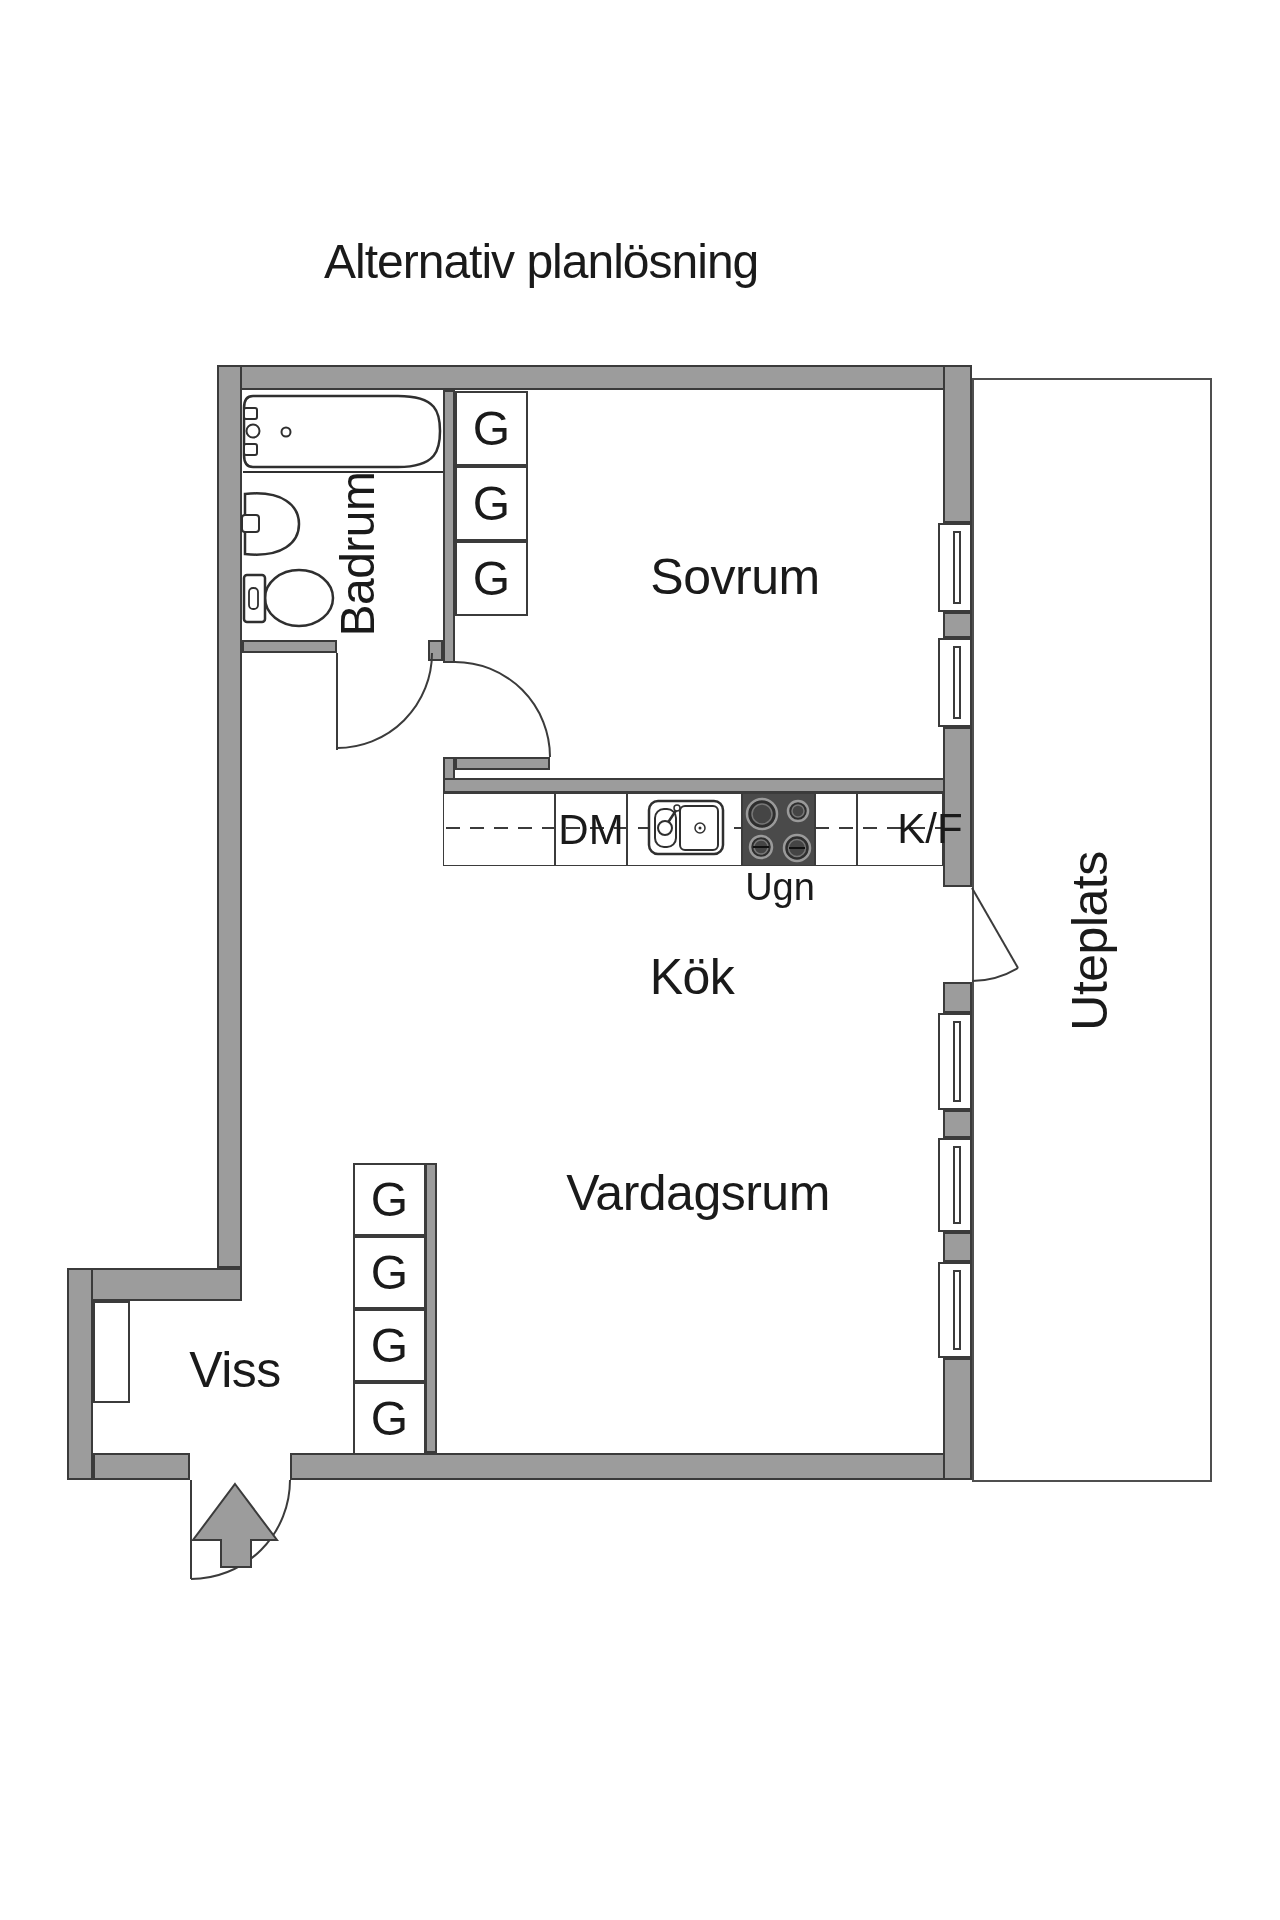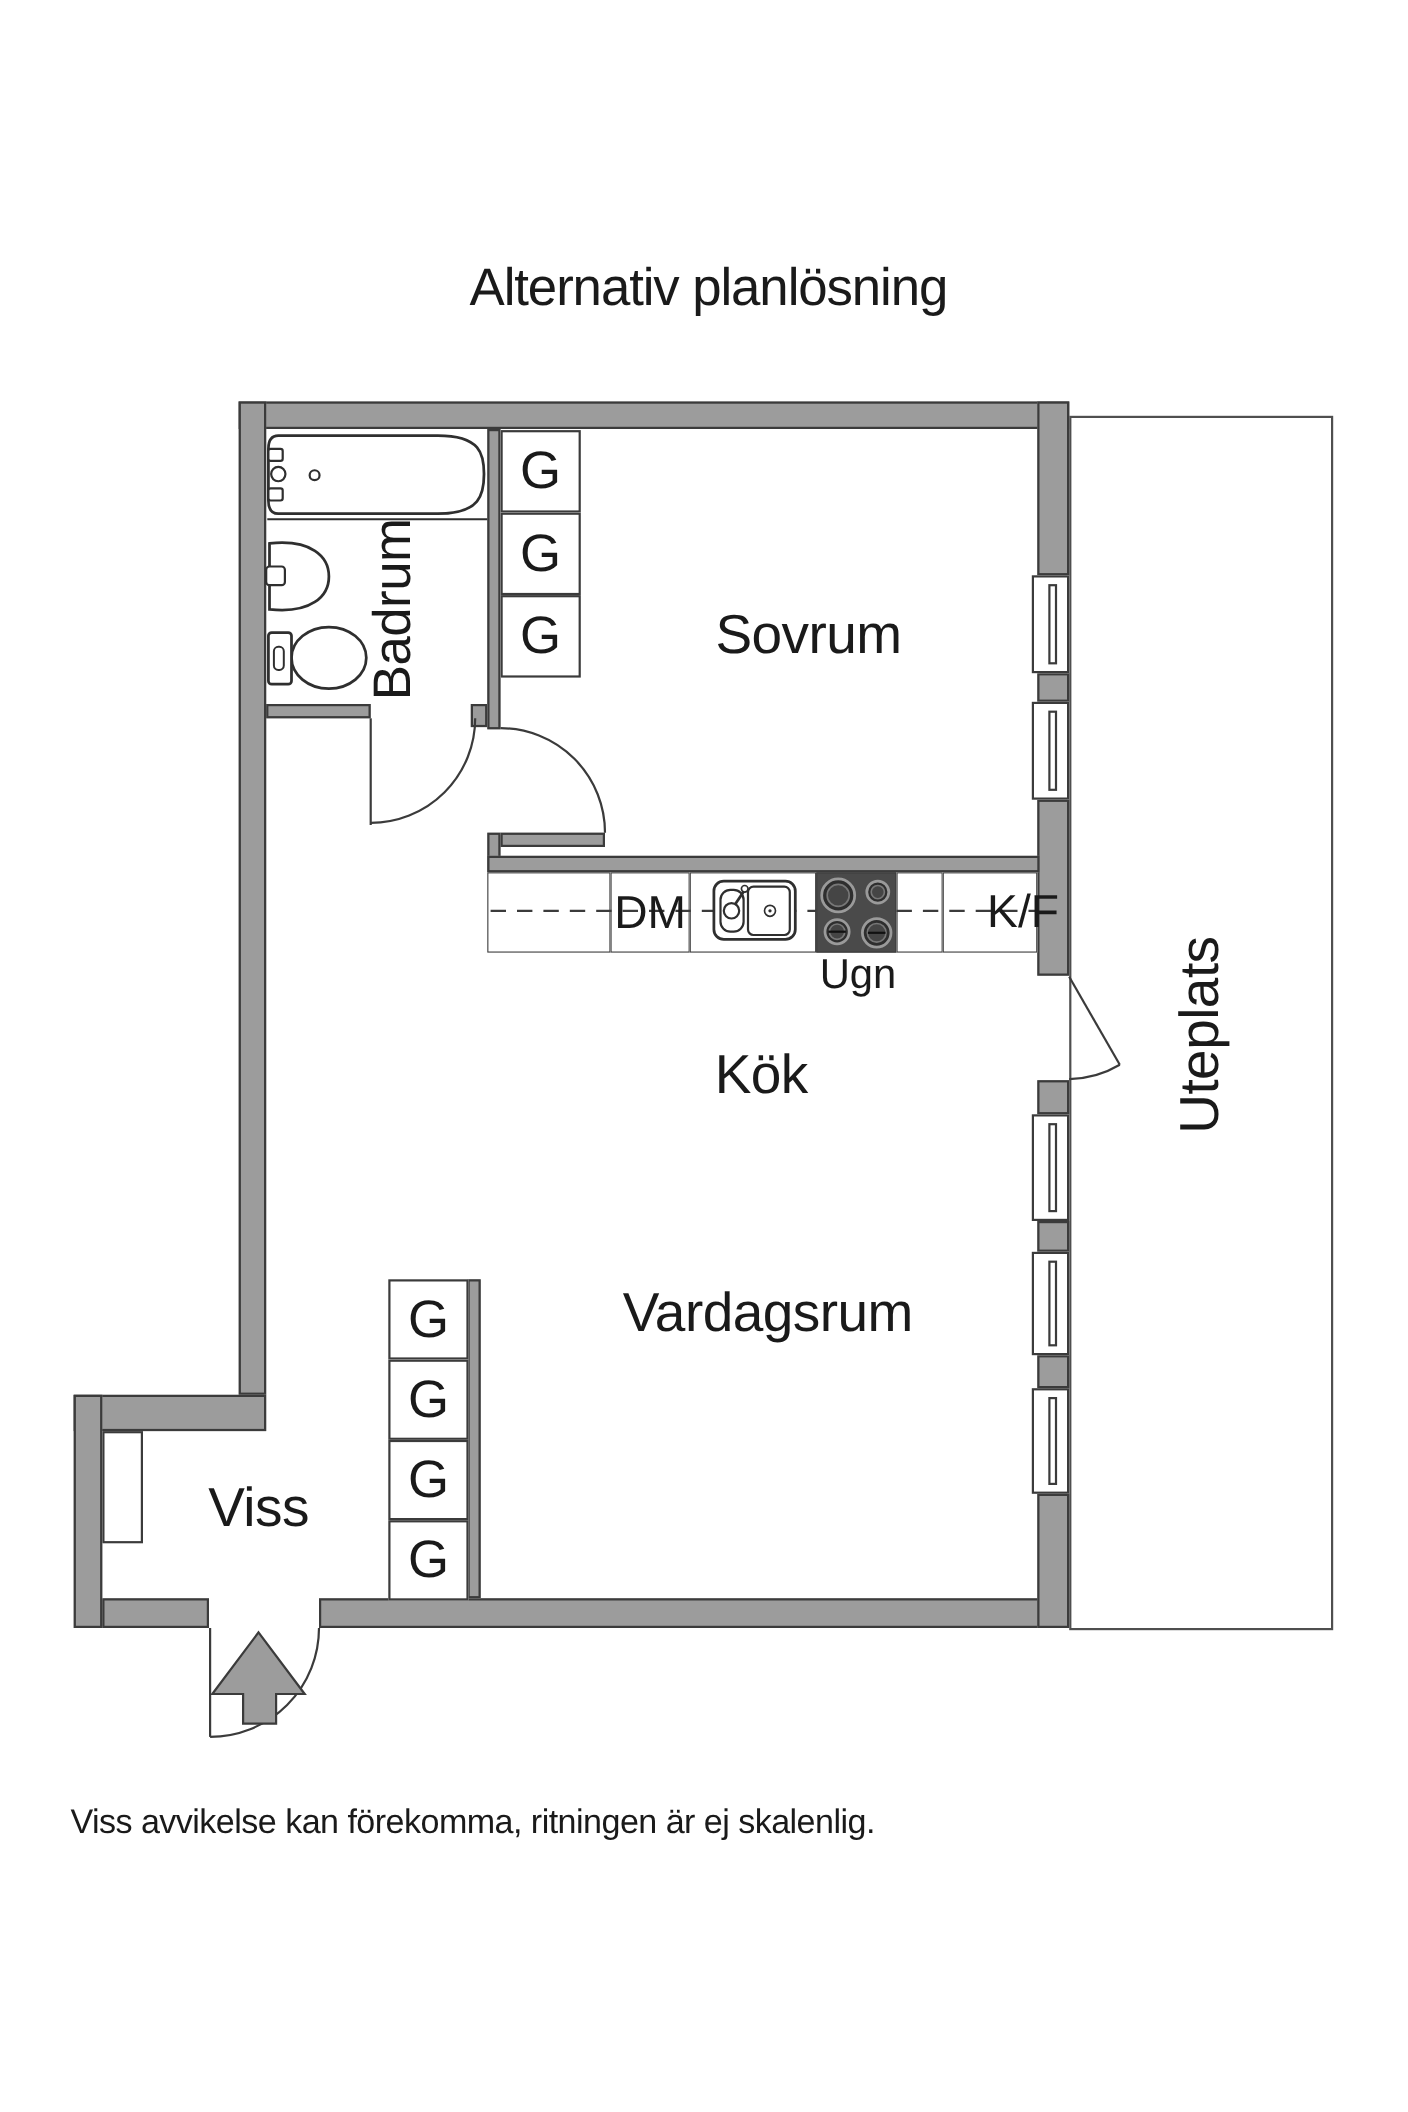--- a/index.html
+++ b/index.html
@@ -10,21 +10,21 @@
   .glz{position:absolute;left:13px;right:9px;top:6px;bottom:6px;background:#ffffff;
        border:2px solid #3b3b3b;box-sizing:border-box;}
   .box{position:absolute;background:#ffffff;border:2px solid #3b3b3b;box-sizing:border-box;
        display:flex;align-items:center;justify-content:center;font-size:48px;}
   .cell{position:absolute;background:#ffffff;border:1.5px solid #3b3b3b;box-sizing:border-box;}
   .lbl{position:absolute;transform:translate(-50%,-50%);white-space:nowrap;
        font-size:50px;letter-spacing:-0.5px;}
   .lbl-rot{position:absolute;transform:translate(-50%,-50%) rotate(-90deg);
        white-space:nowrap;font-size:50px;letter-spacing:-0.5px;}
   .lbl-sm{position:absolute;transform:translate(-50%,-50%);white-space:nowrap;font-size:42px;}
-  #title{position:absolute;left:324px;top:234px;width:640px;text-align:center;
+  #title{position:absolute;left:324px;top:234px;width:640px;
        font-size:48px;letter-spacing:-1px;}
   #disclaimer{position:absolute;left:64px;top:1638px;font-size:31px;letter-spacing:-0.5px;}
   svg{position:absolute;left:0;top:0;pointer-events:none;}
 </style>
 </head>
 <body>
 
 <div id="canvas">
 
   <div style="position:absolute;left:972px;top:378px;width:240px;height:1104px;border:2px solid #4f4f4f;box-sizing:border-box;background:#ffffff;"></div>
@@ -181,14 +181,13 @@
   <div class="lbl" style="left:692px;top:977px;">Kök</div>
   <div class="lbl" style="left:686px;top:1193px;margin-left:12px;">Vardagsrum</div>
   <div class="lbl" style="left:235px;top:1370px;">Viss</div>
   <div class="lbl-rot" style="left:357px;top:554px;font-size:48px;">Badrum</div>
   <div class="lbl-rot" style="left:1090px;top:941px;">Uteplats</div>
 
   <div class="lbl-sm" style="left:591px;top:830px;">DM</div>
   <div class="lbl-sm" style="left:930px;top:829px;">K/F</div>
   <div class="lbl-sm" style="left:780px;top:887px;font-size:38px;">Ugn</div>
 
-  <div id="disclaimer">Viss avvikelse kan förekomma, ritningen är ej skalenlig.</div>
 </div>
 
 </body></html>

